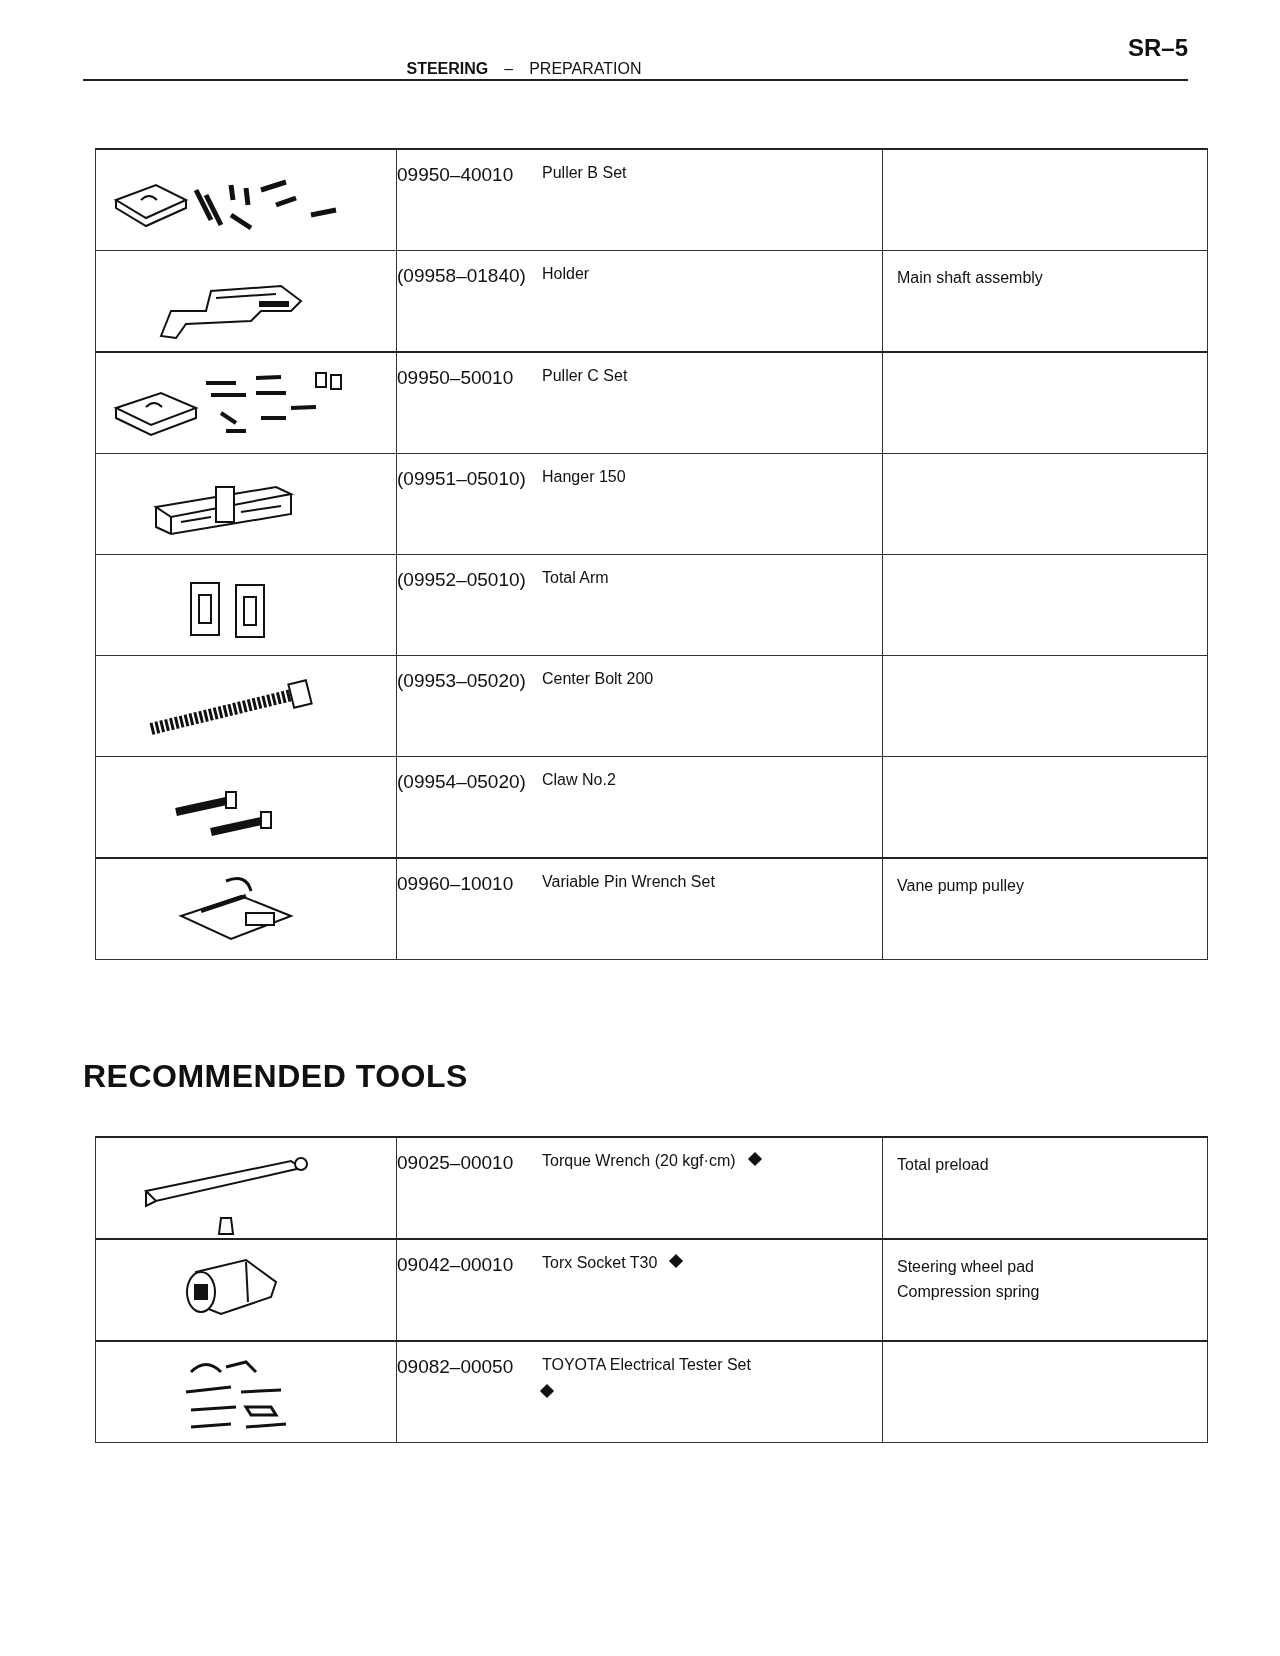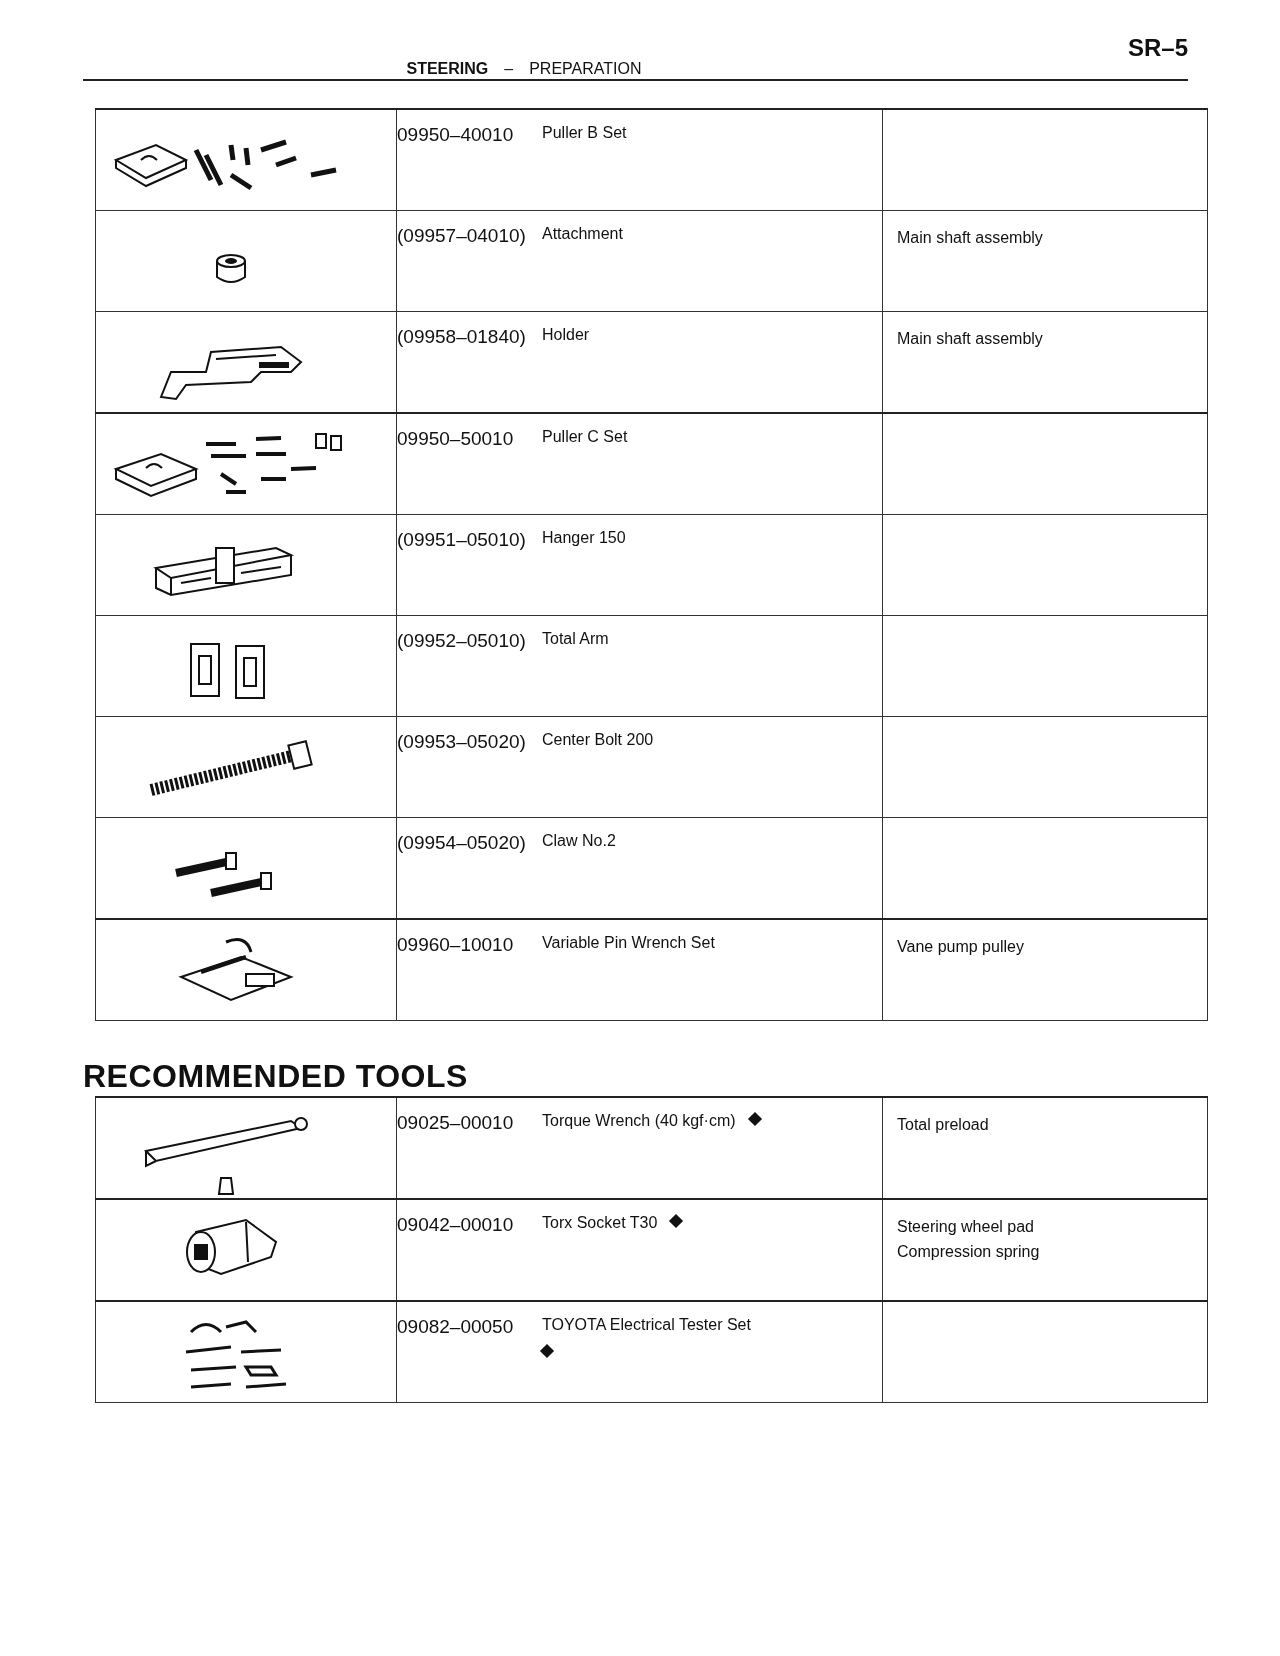--- a/index.html
+++ b/index.html
@@ -3,21 +3,21 @@
 <meta charset="utf-8">
 <style>
   html, body { margin: 0; padding: 0; background: #ffffff; }
   body { width: 1280px; height: 1656px; position: relative; font-family: "Liberation Sans", sans-serif; color: #111; overflow: hidden; }
   .page-num { position: absolute; right: 92px; top: 34px; font-size: 24px; font-weight: bold; }
   .header-title { position: absolute; left: 0; width: 1048px; top: 60px; text-align: center; font-size: 16px; }
   .header-title .bold { font-weight: bold; }
   .header-title .dash { margin: 0 16px; }
   .header-rule { position: absolute; left: 83px; right: 92px; top: 79px; border-top: 2px solid #222; }
 
-  table.tools { position: absolute; border-collapse: collapse; table-layout: fixed; }
+  table.tools { position: absolute; border-collapse: collapse; table-layout: fixed; margin-top: 40px; }
   table.tools td { border: 1.5px solid #333; vertical-align: top; padding: 0; }
   table.tools tr.sub td.img, table.tools tr.sub td.desc { border-top: 1px dotted #888; }
   table.tools tr.grp td { border-top: 2px solid #222; }
   td.img { width: 300px; height: 100px; position: relative; }
   td.desc { width: 485px; position: relative; }
   td.use { width: 310px; font-size: 16px; padding: 14px 0 0 14px !important; line-height: 25px; }
   .pn { position: absolute; left: 0px; top: 14px; font-size: 19px; white-space: nowrap; }
   .nm { position: absolute; left: 145px; top: 14px; font-size: 16px; white-space: nowrap; }
   .diamond { display: inline-block; width: 10px; height: 10px; background: #111; transform: rotate(45deg); margin-left: 14px; vertical-align: 2px; }
   .diamond.below { position: absolute; left: 145px; top: 44px; margin: 0; }
@@ -54,34 +54,20 @@
         </g>
       </svg>
     </td>
     <td class="desc">
       <span class="pn">09950–40010</span>
       <span class="nm">Puller B Set</span>
     </td>
     <td class="use"></td>
   </tr>
 
-  <tr class="sub">
-    <td class="img">
-      <svg width="40" height="40" viewBox="0 0 40 40" style="left:115px;top:38px">
-        <ellipse cx="20" cy="12" rx="14" ry="6" fill="#fff" stroke="#111" stroke-width="2"></ellipse>
-        <path d="M6 12 L6 28 Q20 38 34 28 L34 12" fill="none" stroke="#111" stroke-width="2"></path>
-        <ellipse cx="20" cy="12" rx="6" ry="3" fill="#111"></ellipse>
-      </svg>
-    </td>
-    <td class="desc">
-      <span class="pn">(09957–04010)</span>
-      <span class="nm">Attachment</span>
-    </td>
-    <td class="use">Main shaft assembly</td>
-  </tr>
 
   <tr class="sub">
     <td class="img">
       <svg width="170" height="80" viewBox="0 0 170 80" style="left:55px;top:15px">
         <path d="M10 70 L20 45 L55 45 L60 25 L130 20 L150 35 L140 45 L110 45 L100 55 L35 58 L25 72 Z" fill="#fff" stroke="#111" stroke-width="2"></path>
         <path d="M65 32 L125 28" stroke="#111" stroke-width="2"></path>
         <rect x="108" y="35" width="30" height="6" fill="#111"></rect>
       </svg>
     </td>
     <td class="desc">
@@ -208,21 +194,21 @@
     <td class="img">
       <svg width="190" height="90" viewBox="0 0 190 90" style="left:45px;top:8px">
         <path d="M5 45 L150 15 L160 22 L15 55 Z" fill="#fff" stroke="#111" stroke-width="2"></path>
         <circle cx="160" cy="18" r="6" fill="#fff" stroke="#111" stroke-width="2"></circle>
         <path d="M5 45 L5 60 L15 55" fill="none" stroke="#111" stroke-width="2"></path>
         <path d="M80 72 L90 72 L92 88 L78 88 Z" fill="#fff" stroke="#111" stroke-width="2"></path>
       </svg>
     </td>
     <td class="desc">
       <span class="pn">09025–00010</span>
-      <span class="nm"><span>Torque Wrench (40 kgf·cm)</span><span class="diamond"></span></span>
+      <span class="nm"><span>Torque Wrench (20 kgf·cm)</span><span class="diamond"></span></span>
     </td>
     <td class="use">
           <div>Total preload</div>
         </td>
   </tr>
   <tr class="grp">
     <td class="img">
       <svg width="110" height="80" viewBox="0 0 110 80" style="left:80px;top:12px">
         <path d="M20 20 L70 8 L100 30 L95 45 L45 62 L15 50 Z" fill="#fff" stroke="#111" stroke-width="2"></path>
         <ellipse cx="25" cy="40" rx="14" ry="20" fill="#fff" stroke="#111" stroke-width="2"></ellipse>

